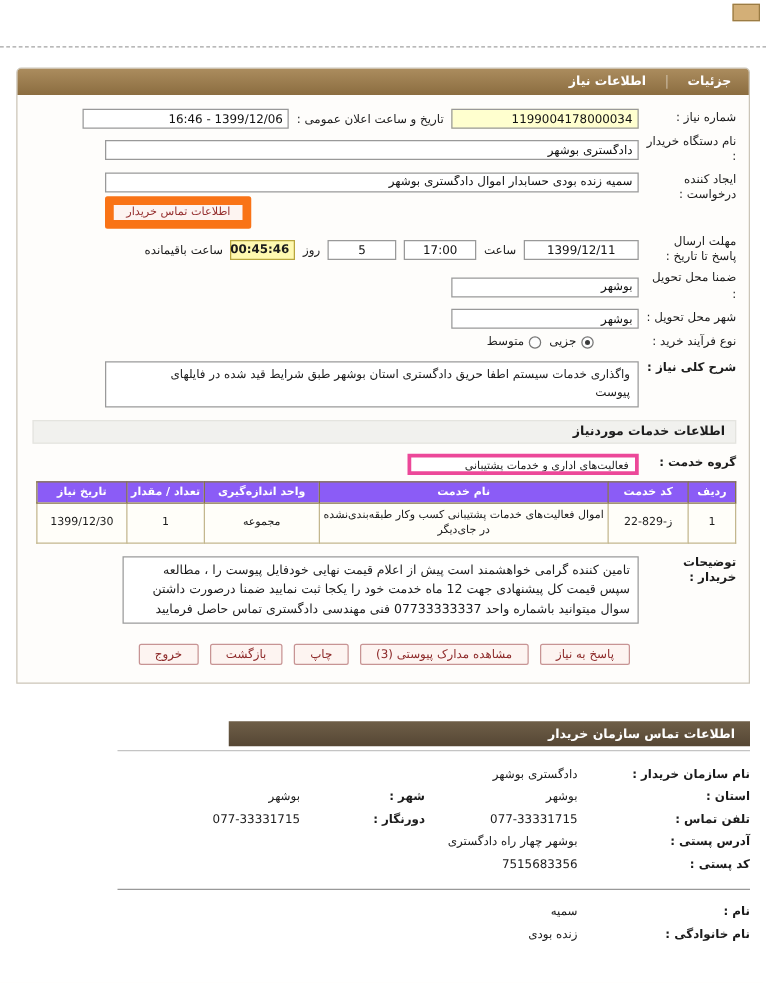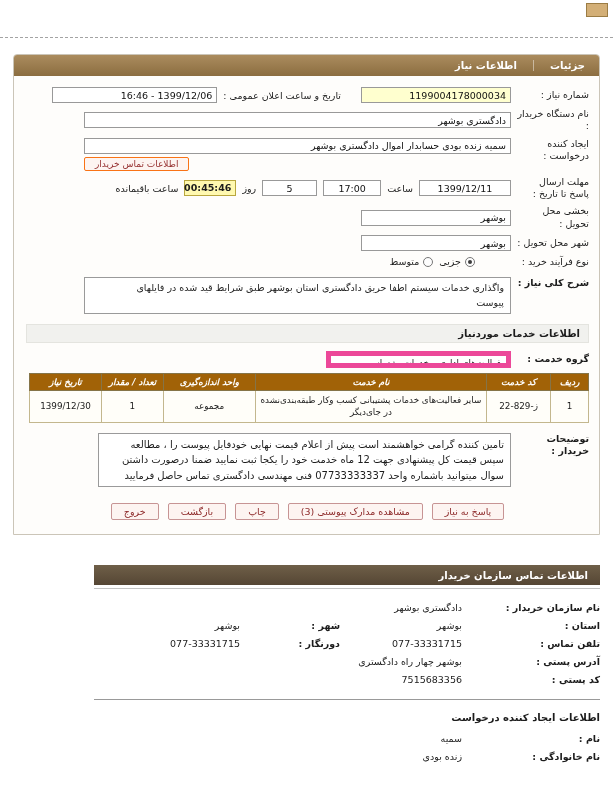--- a/index.html
+++ b/index.html
@@ -34,21 +34,21 @@
   .tin { border:1px solid #999; background:#fff; height:16px; font-family:inherit;
     font-size:9.5px; padding:0 4px; color:#111; direction:rtl; }
   .c { text-align:center; }
   .yellow { background:#ffffcf; }
   .count { background:#fff9b0; border:1px solid #b8a63e; font-weight:bold;
     height:16px; line-height:14px; padding:0 4px; }
   .w150{width:150px}.w165{width:165px}.w92{width:92px}.w58{width:58px}.w55{width:55px}.w52{width:52px}
   .field-col { flex:1; margin-left:58px; display:flex; flex-direction:column; gap:3px; }
   .grow { flex:1; margin-left:58px; }
 
-  .small-btn { border:1px solid #f97316; background:#fdf4f1; color:#952f2f;
+  .small-btn { border:7px solid #f97316; background:#fdf4f1; color:#952f2f;
     font-size:9px; padding:1px 10px; border-radius:2px; cursor:pointer;
     font-family:inherit; align-self:flex-end; }
 
   .optgroup { display:flex; gap:16px; margin-right:40px; align-items:center; }
   .opt { display:flex; align-items:center; gap:4px; }
   .radio { width:10px; height:10px; border:1px solid #767676; border-radius:50%;
     background:#fdfdfd; position:relative; flex:0 0 auto; cursor:pointer; }
   .radio.sel::after { content:""; position:absolute; top:2px; left:2px; right:2px; bottom:2px;
     border-radius:50%; background:#3a3a3a; }
   .radio-col { display:flex; flex-direction:row; gap:6px; margin-right:36px; }
@@ -56,35 +56,35 @@
   .checkbox { width:10px; height:10px; border:1px solid #767676; background:#fff;
     flex:0 0 auto; margin-top:2px; cursor:pointer; position:relative; }
   .treasury-text { font-size:9px; line-height:1.35; }
 
   .box { border:1px solid #9a9a9a; background:#fff; padding:3px 6px; line-height:1.5; }
   .desc-box { flex:1; margin-left:58px;padding-left:32px; }
   .notes-box { flex:1; margin-left:72px; line-height:1.55; font-size:10px; }
 
   .strip { margin:10px 0 8px; background:#f1f1ee; border:1px solid #e4e4df;
     padding:3px 8px; font-weight:bold; font-size:10px; }
-  .gbox { width:185px; border:5px solid #ec4899; background:#fff; height:17px;
+  .gbox { width:185px; border:3px solid #ec4899; background:#fff; height:17px;
     line-height:15px; padding:0 5px; overflow:hidden; white-space:nowrap; font-size:8.8px; }
 
   table.svc { border-collapse:collapse; margin:4px 0 10px; width:560px; }
-  .svc th { background:#a16207; color:#fff; font-size:8.8px; font-weight:bold;
-    border:1px solid #857448; padding:3px 2px; text-align:center;font-style:italic; }
+  .svc th { background:#8b5cf6; color:#fff; font-size:8.8px; font-weight:bold;
+    border:1px solid #857448; padding:3px 2px; text-align:center; }
   .svc td { background:#fffef9; font-size:8.8px; border:1px solid #c3b78e;
     padding:3px 3px; text-align:center; line-height:1.4; }
 
   .actions { display:flex; justify-content:center; gap:9px; margin-top:16px; }
   .btn { border:1px solid #c79494; background:#fdf4f1; color:#8e2b2b; font-size:9.5px;
     padding:2px 12px; border-radius:2px; cursor:pointer; font-family:inherit; }
 
   .lower { margin:30px 13px 0; }
-  .sec-bar { width:506px; height:20px; background:linear-gradient(#6f5f48,#554634);
+  .sec-bar { width:417px; height:20px; background:linear-gradient(#6f5f48,#554634);
     color:#fff; font-weight:bold; font-size:10px; display:flex; align-items:center; padding:0 12px; }
   .thin-rule { width:506px; border-top:1px solid #c4c4c4; margin:3px 0 13px; }
   .irow { display:flex; align-items:center; margin-bottom:7px; font-size:9.5px; }
   .ilabel { flex:0 0 100px; text-align:right; font-weight:bold; }
   .ival { flex:0 0 160px; text-align:right; padding-right:38px; }
   .ival.wide { flex:0 0 250px; }
   .ilabel2 { flex:0 0 72px; text-align:right; font-weight:bold; }
   .ival2 { flex:0 0 140px; text-align:right; padding-right:28px; }
   .divider { width:506px; border-top:1px solid #999; margin:14px 0 12px; }
   .sub-title { font-weight:bold; font-size:10px; margin-bottom:10px; }
@@ -100,21 +100,21 @@
     <span class="tab">جزئیات</span>
     <span class="tab-sep"></span>
     <span class="tab">اطلاعات نیاز</span>
   </div>
 
   <div class="panel-body">
 
     <div class="frow">
       <div class="flabel">شماره نیاز :</div>
       <input class="tin yellow w150" readonly="" value="1199004178000034" style="">
-      <div style="margin-right:14px">تاریخ و ساعت اعلان عمومی :</div>
+      <div style="">تاریخ و ساعت اعلان عمومی :</div>
       <input class="tin w165" readonly="" value="1399/12/06 - 16:46" style="">
     </div>
 
     <div class="frow">
       <div class="flabel">نام دستگاه خریدار :</div>
       <input class="tin grow" readonly="" value="دادگستری بوشهر" style="">
     </div>
 
     <div class="frow top">
       <div class="flabel">ایجاد کننده درخواست :</div>
@@ -129,21 +129,21 @@
       <input class="tin c w92" readonly="" value="1399/12/11" style="">
       <span>ساعت</span>
       <input class="tin c w58" readonly="" value="17:00" style="">
       <input class="tin c w55" readonly="" value="5" style="">
       <span>روز</span>
       <div class="count c w52">00:45:46</div>
       <span>ساعت باقیمانده</span>
     </div>
 
     <div class="frow">
-      <div class="flabel">بخشی محل تحویل :</div>
+      <div class="flabel">ضمنا محل تحویل :</div>
       <input class="tin w150" readonly="" value="بوشهر" style="">
     </div>
 
     <div class="frow">
       <div class="flabel">شهر محل تحویل :</div>
       <input class="tin w150" readonly="" value="بوشهر" style="">
     </div>
 
 
     <div class="frow top">
@@ -188,21 +188,21 @@
           <th>نام خدمت</th>
           <th>واحد اندازه‌گیری</th>
           <th>تعداد / مقدار</th>
           <th>تاریخ نیاز</th>
         </tr>
       </thead>
       <tbody>
         <tr>
           <td>1</td>
           <td>ز-829-22</td>
-          <td>سایر فعالیت‌های خدمات پشتیبانی کسب وکار طبقه‌بندی‌نشده در جای‌دیگر</td>
+          <td>اموال فعالیت‌های خدمات پشتیبانی کسب وکار طبقه‌بندی‌نشده در جای‌دیگر</td>
           <td>مجموعه</td>
           <td>1</td>
           <td>1399/12/30</td>
         </tr>
       </tbody>
     </table>
 
     <div class="frow top">
       <div class="flabel b">توضیحات خریدار :</div>
       <div class="box notes-box">تامین کننده گرامی خواهشمند است پیش از اعلام قیمت نهایی خودفایل پیوست را ، مطالعه سپس قیمت کل پیشنهادی جهت 12 ماه خدمت خود را یکجا ثبت نمایید ضمنا درصورت داشتن سوال میتوانید باشماره واحد 07733333337 فنی مهندسی دادگستری تماس حاصل فرمایید</div>
@@ -249,21 +249,20 @@
     <div class="ival wide">بوشهر چهار راه دادگستری</div>
   </div>
 
   <div class="irow">
     <div class="ilabel">کد پستی :</div>
     <div class="ival">7515683356</div>
   </div>
 
   <div class="divider"></div>
 
-  <div class="sub-title">اطلاعات ایجاد کننده درخواست</div>
 
   <div class="irow">
     <div class="ilabel">نام :</div>
     <div class="ival">سمیه</div>
   </div>
 
   <div class="irow">
     <div class="ilabel">نام خانوادگی :</div>
     <div class="ival">زنده بودی</div>
   </div>

